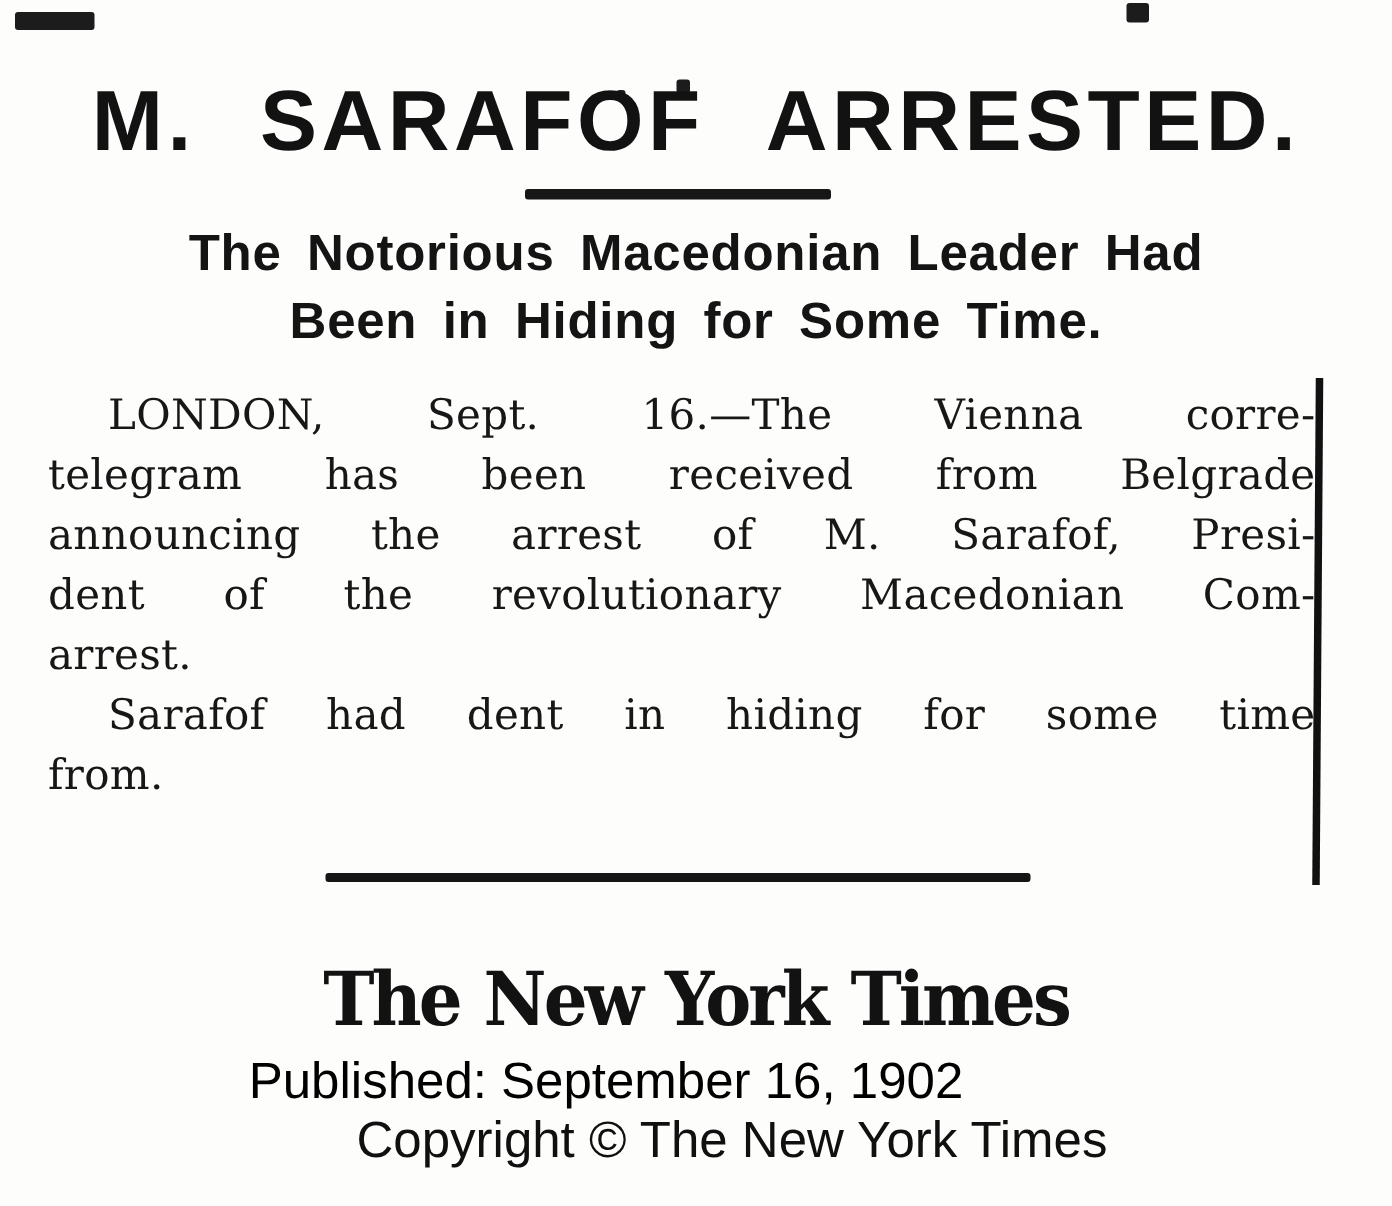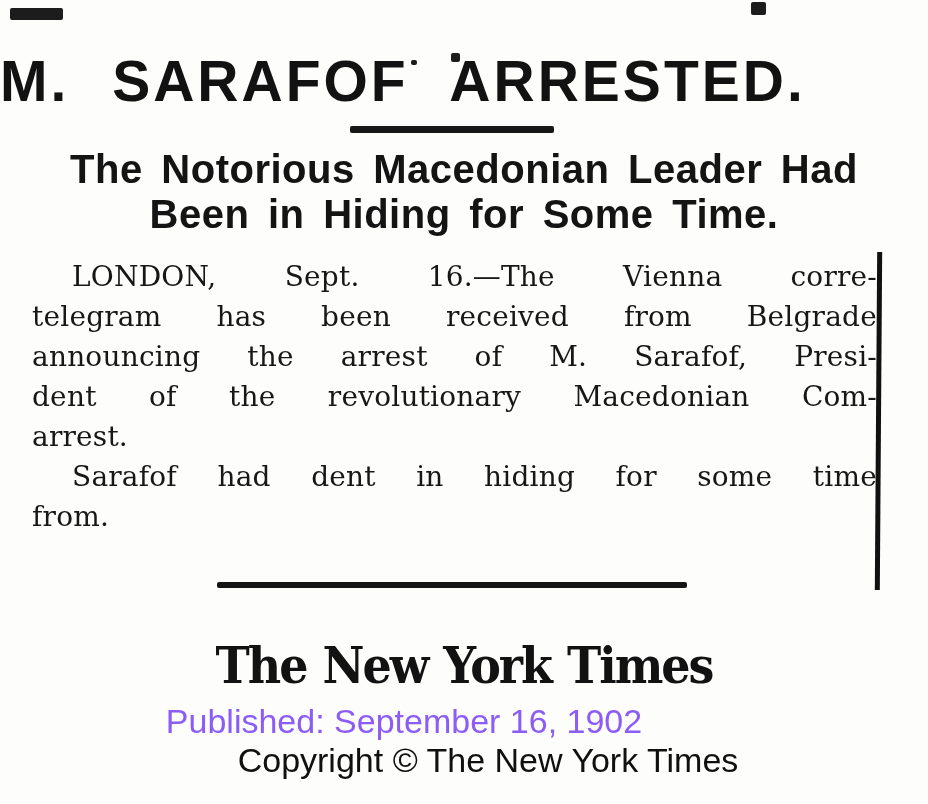--- a/index.html
+++ b/index.html
@@ -18,40 +18,41 @@
   
   .artifact { position: absolute; background: #1c1c1c; border-radius: 2px; }
   .artifact-tl { left: 10px; top: 8px; width: 53px; height: 12px; }
   .artifact-tr { left: 751px; top: 2px; width: 15px; height: 13px; }
   .artifact-dot { left: 451px; top: 53px; width: 9px; height: 9px; }
   .artifact-dot2 { left: 411px; top: 60px; width: 6px; height: 5px; }
 
   .headline {
     position: absolute; left: 0; top: 52px; width: 928px;
     margin: 0;
+    text-align: center;
     font-family: "Liberation Sans", sans-serif;
     font-weight: 700;
     font-size: 57px;
     line-height: 58px;
     letter-spacing: 3px;
     word-spacing: 24px;
     color: #121212;
   }
   .headline-rule {
     position: absolute; left: 350px; top: 126px;
     width: 204px; height: 7px;
     background: #171717; border-radius: 2px;
   }
   .subheadline {
     position: absolute; left: 0; top: 147px; width: 928px;
     margin: 0;
     text-align: center;
     font-family: "Liberation Sans", sans-serif;
     font-weight: 700;
-    font-size: 40px;
+    font-size: 34px;
     line-height: 45px;
     letter-spacing: 0.5px;
     word-spacing: 7px;
     color: #141414;
   }
   .article-body {
     position: absolute; left: 32px; top: 257px; width: 845px;
     font-family: "DejaVu Serif", "Liberation Serif", serif;
     font-size: 28px;
     line-height: 40px;
@@ -83,21 +84,21 @@
     word-spacing: 2px;
     transform: scaleY(1.08);
     color: #121212;
   }
   .published-line {
     position: absolute; left: 0; top: 702px; width: 808px;
     text-align: center;
     font-family: "Liberation Sans", sans-serif;
     font-size: 34px;
     line-height: 38px;
-    color: #8b5cf6;
+    color: #000000;
   }
   .copyright-line {
     position: absolute; left: 0; top: 741px; width: 928px;
     text-align: center;
     font-family: "Liberation Sans", sans-serif;
     font-size: 34px;
     line-height: 38px;
     color: #101010;
     padding-left: 24px;
   }

